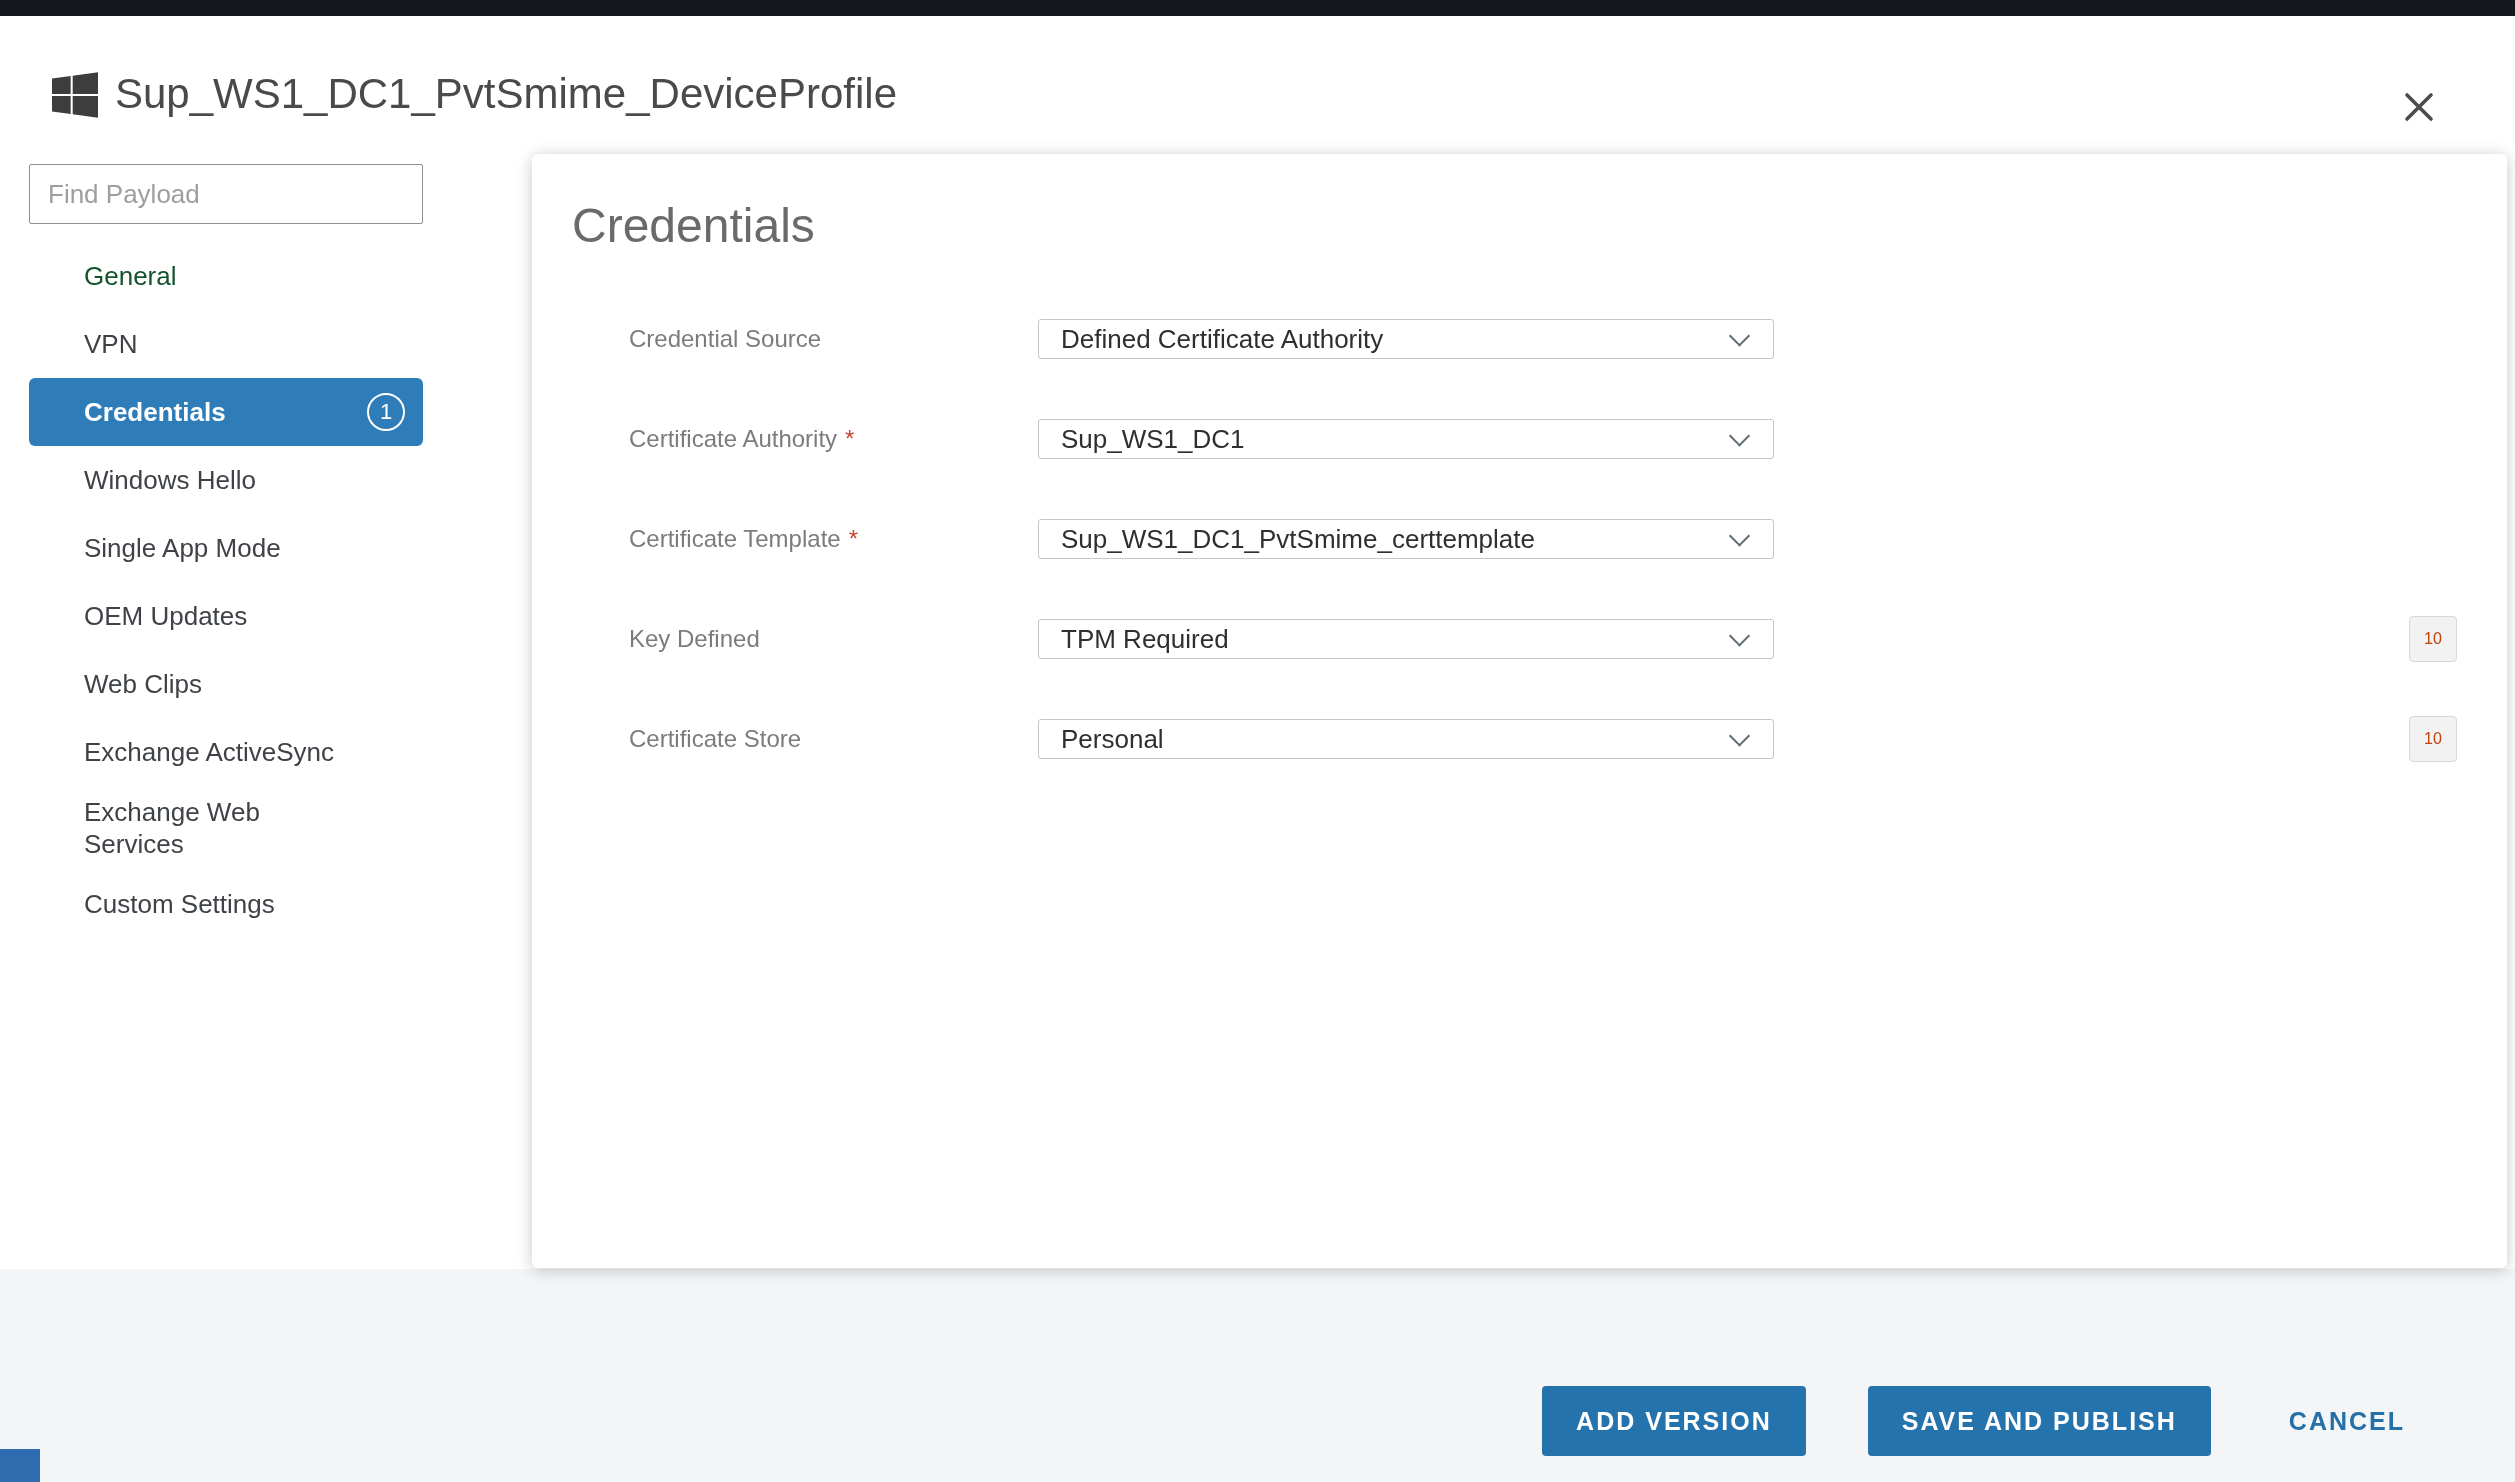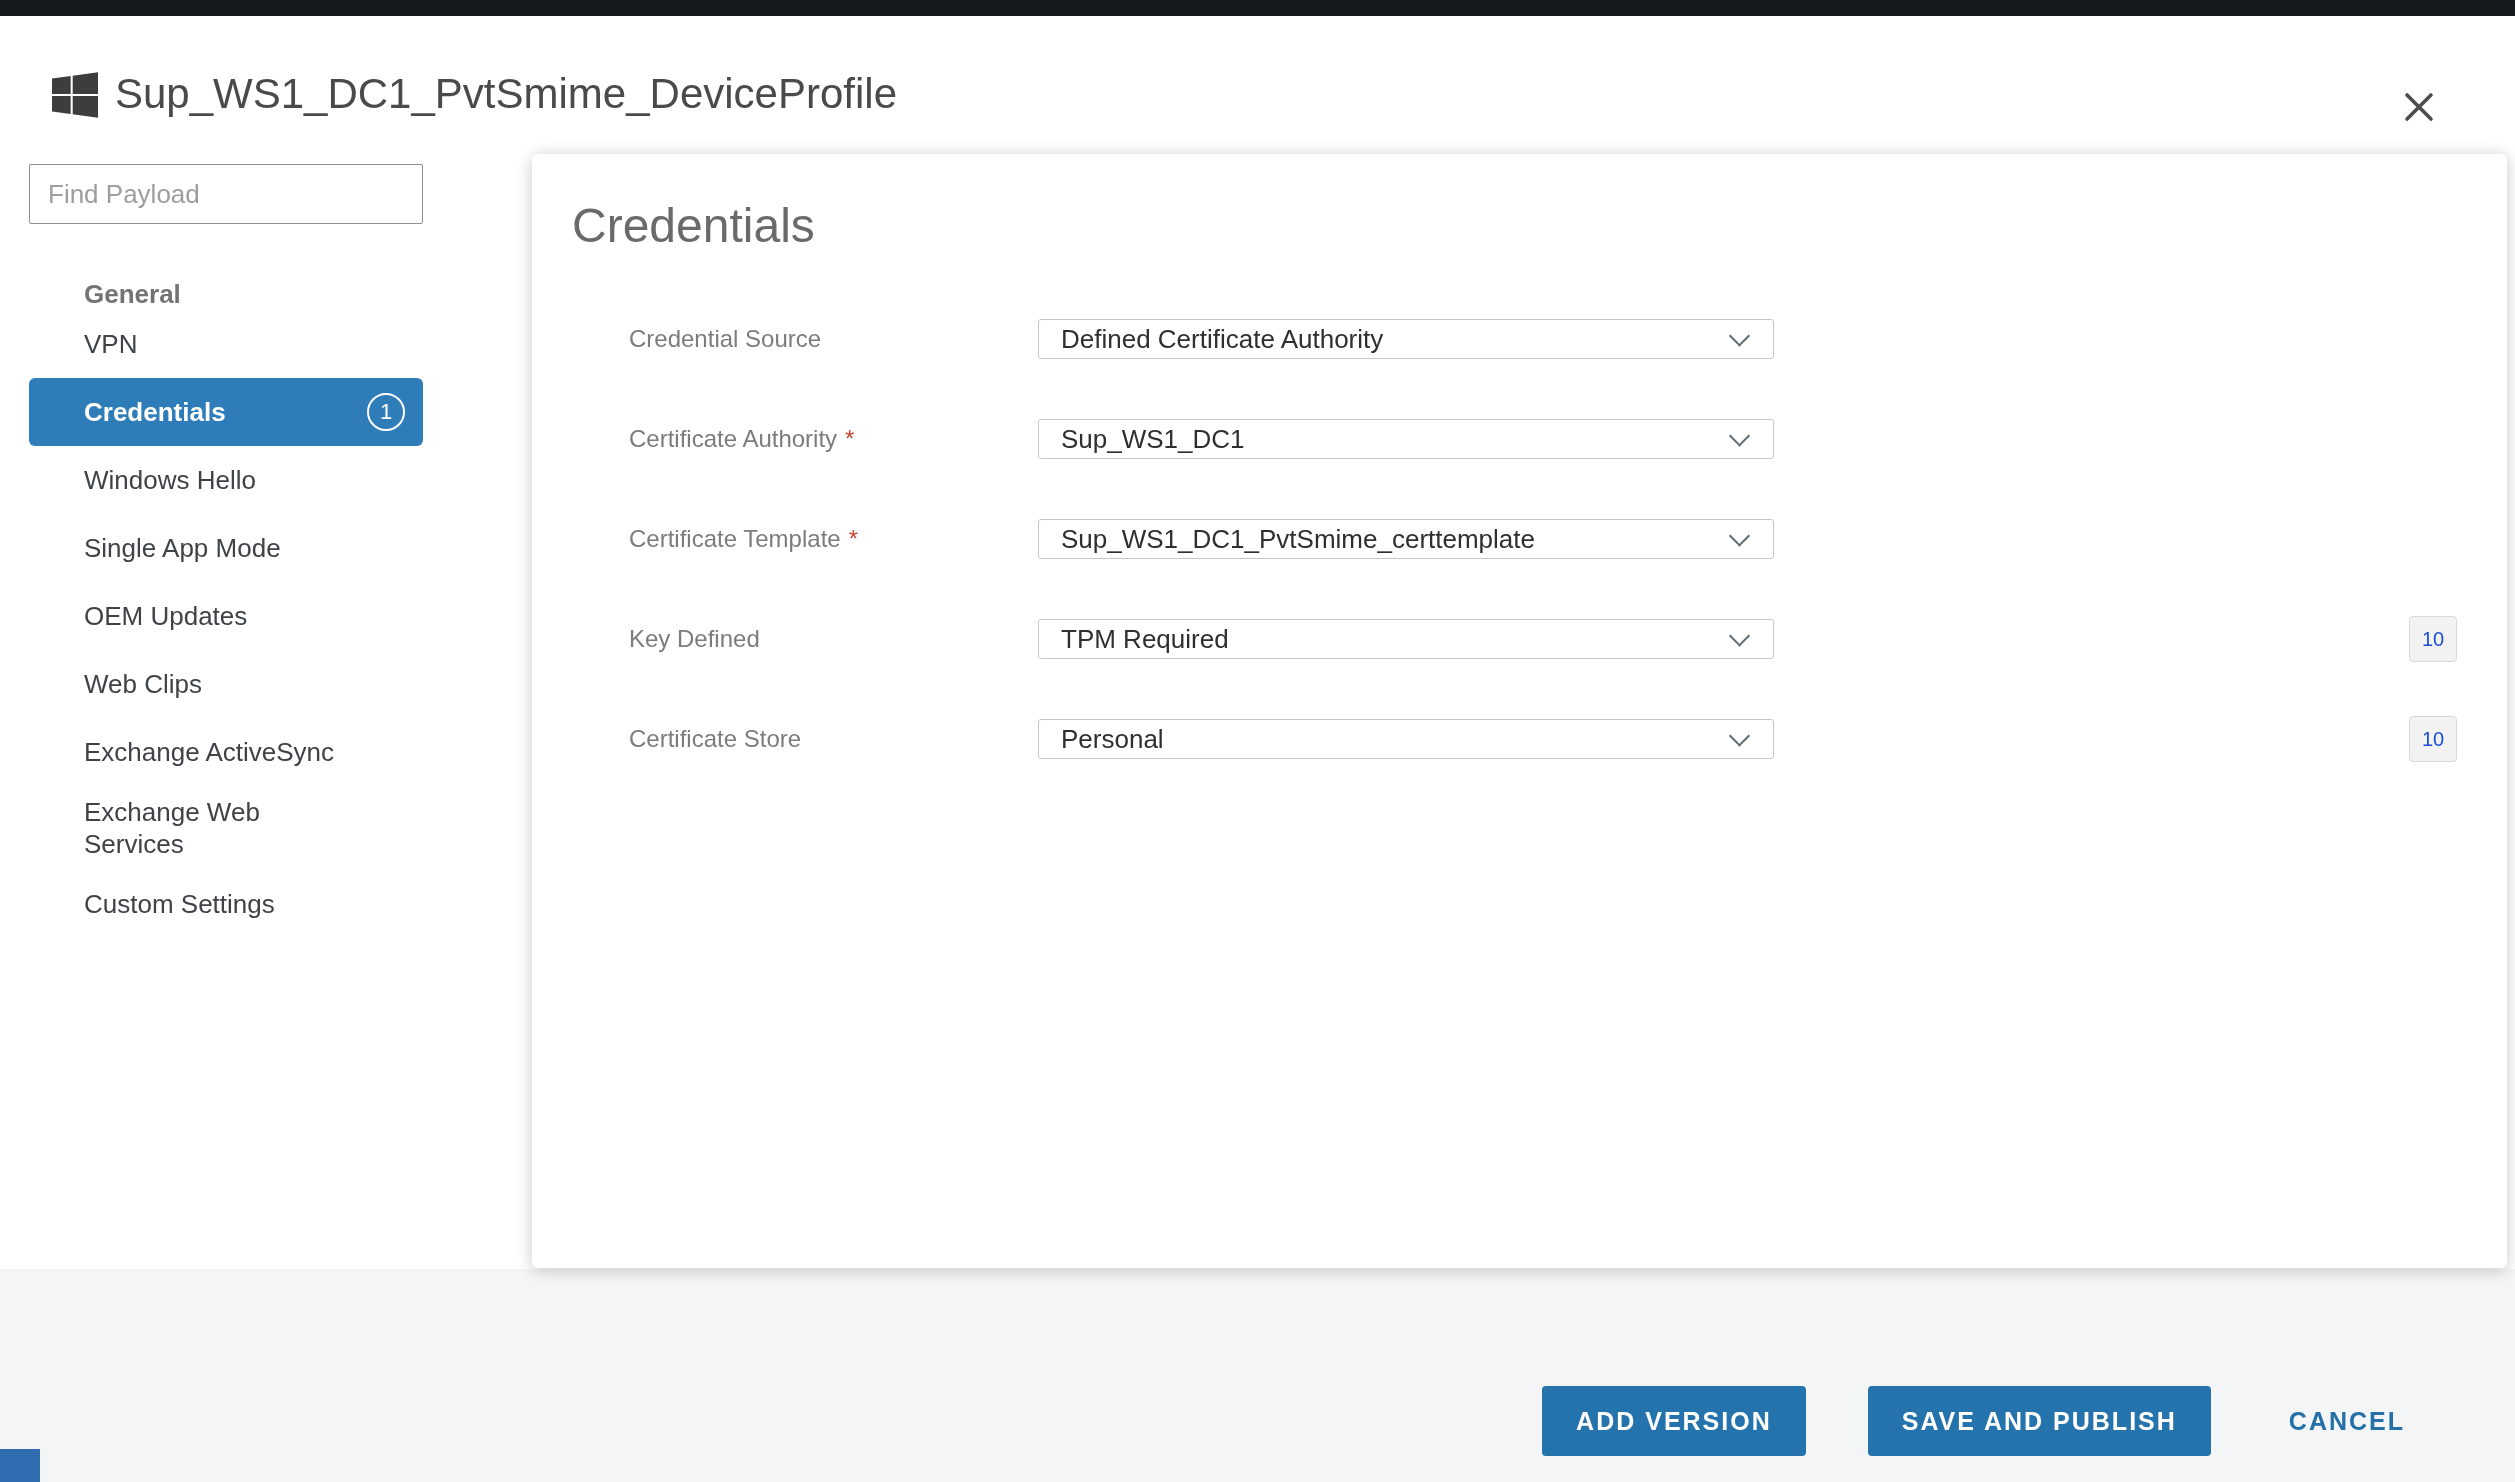--- a/index.html
+++ b/index.html
@@ -19,21 +19,21 @@
   
   .sidebar{position:absolute;top:164px;left:29px;width:394px;}
   .payload-search{width:100%;height:60px;box-sizing:border-box;border:1px solid #8f8f8f;
                   border-radius:2px;padding:0 18px;font-size:26px;color:#333;background:#fff;
                   font-family:inherit;outline:none;}
   .payload-search::placeholder{color:#9e9e9e;}
   .payload-list{margin-top:18px;}
   .payload-item{min-height:68px;display:flex;align-items:center;padding:0 18px 0 55px;
                 box-sizing:border-box;font-size:26px;color:#3f4246;cursor:pointer;}
   .payload-item .label{white-space:nowrap;}
-  .payload-item.configured{color:#737373;font-weight:700;align-items:flex-end;}
+  .payload-item.configured{color:#14532d;font-weight:400;}
   .payload-item.selected{background:#2e7cb8;color:#ffffff;font-weight:700;border-radius:6px;
                          justify-content:space-between;}
   .count-badge{width:38px;height:38px;border:2px solid #fff;border-radius:50%;display:flex;
                align-items:center;justify-content:center;font-size:22px;font-weight:400;
                box-sizing:border-box;}
   .payload-item.two-line{padding-top:10px;padding-bottom:10px;}
   .payload-item.two-line .label{white-space:normal;max-width:204px;line-height:32px;}
 
   
   .bottom-region{position:absolute;top:1269px;left:0;width:100%;height:214px;background:#f4f5f6;}
@@ -49,21 +49,21 @@
   .req{color:#c74634;margin-left:8px;}
   .select{width:736px;height:40px;box-sizing:border-box;border:1px solid #c6c6c6;border-radius:3px;
           background:#fff;display:flex;align-items:center;padding:0 56px 0 22px;position:relative;
           cursor:pointer;flex:none;text-align:right;}
   .select-value{font-size:26px;color:#2f2f2f;white-space:nowrap;}
   .chevron{position:absolute;right:26px;top:50%;width:13px;height:13px;
            border-right:2px solid #5f6a72;border-bottom:2px solid #5f6a72;
            transform:translateY(-70%) rotate(45deg);}
   .side-badge{margin-left:auto;margin-right:50px;min-width:48px;height:46px;box-sizing:border-box;
               background:#f2f2f2;border:1px solid #d9d9d9;border-radius:4px;display:flex;
-              align-items:center;justify-content:center;font-size:20px;color:#1d4ed8;}
+              align-items:center;justify-content:center;font-size:16px;color:#c2410c;}
 
   
   .footer{position:absolute;top:117px;right:100px;display:flex;align-items:center;gap:44px;}
   .btn{height:70px;border:none;border-radius:4px;font-family:inherit;font-size:25px;
        font-weight:700;letter-spacing:2px;cursor:pointer;}
   .btn.primary{background:#2573ad;color:#fff;padding:0 34px;margin-left:18px;}
   .btn.link{background:transparent;color:#2470a8;padding:0 10px;margin-left:24px;}
 </style>
 </head>
 <body>

